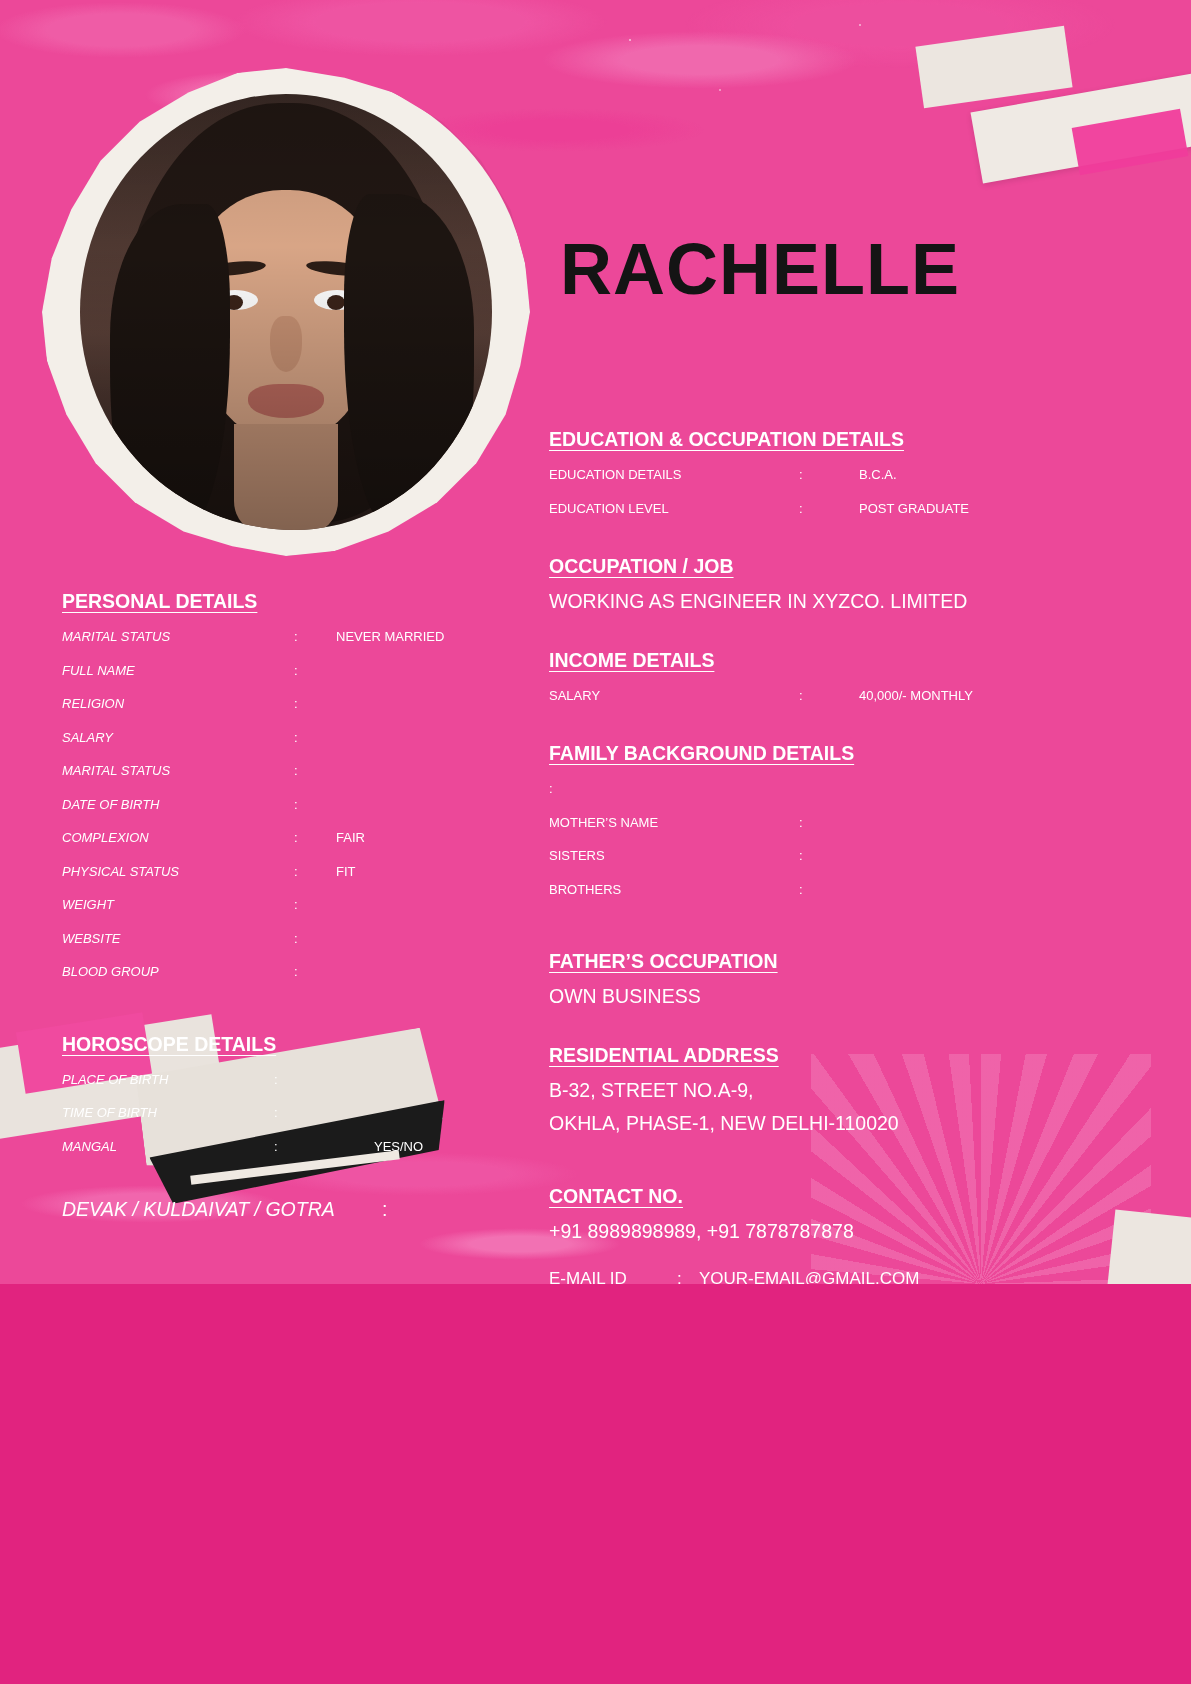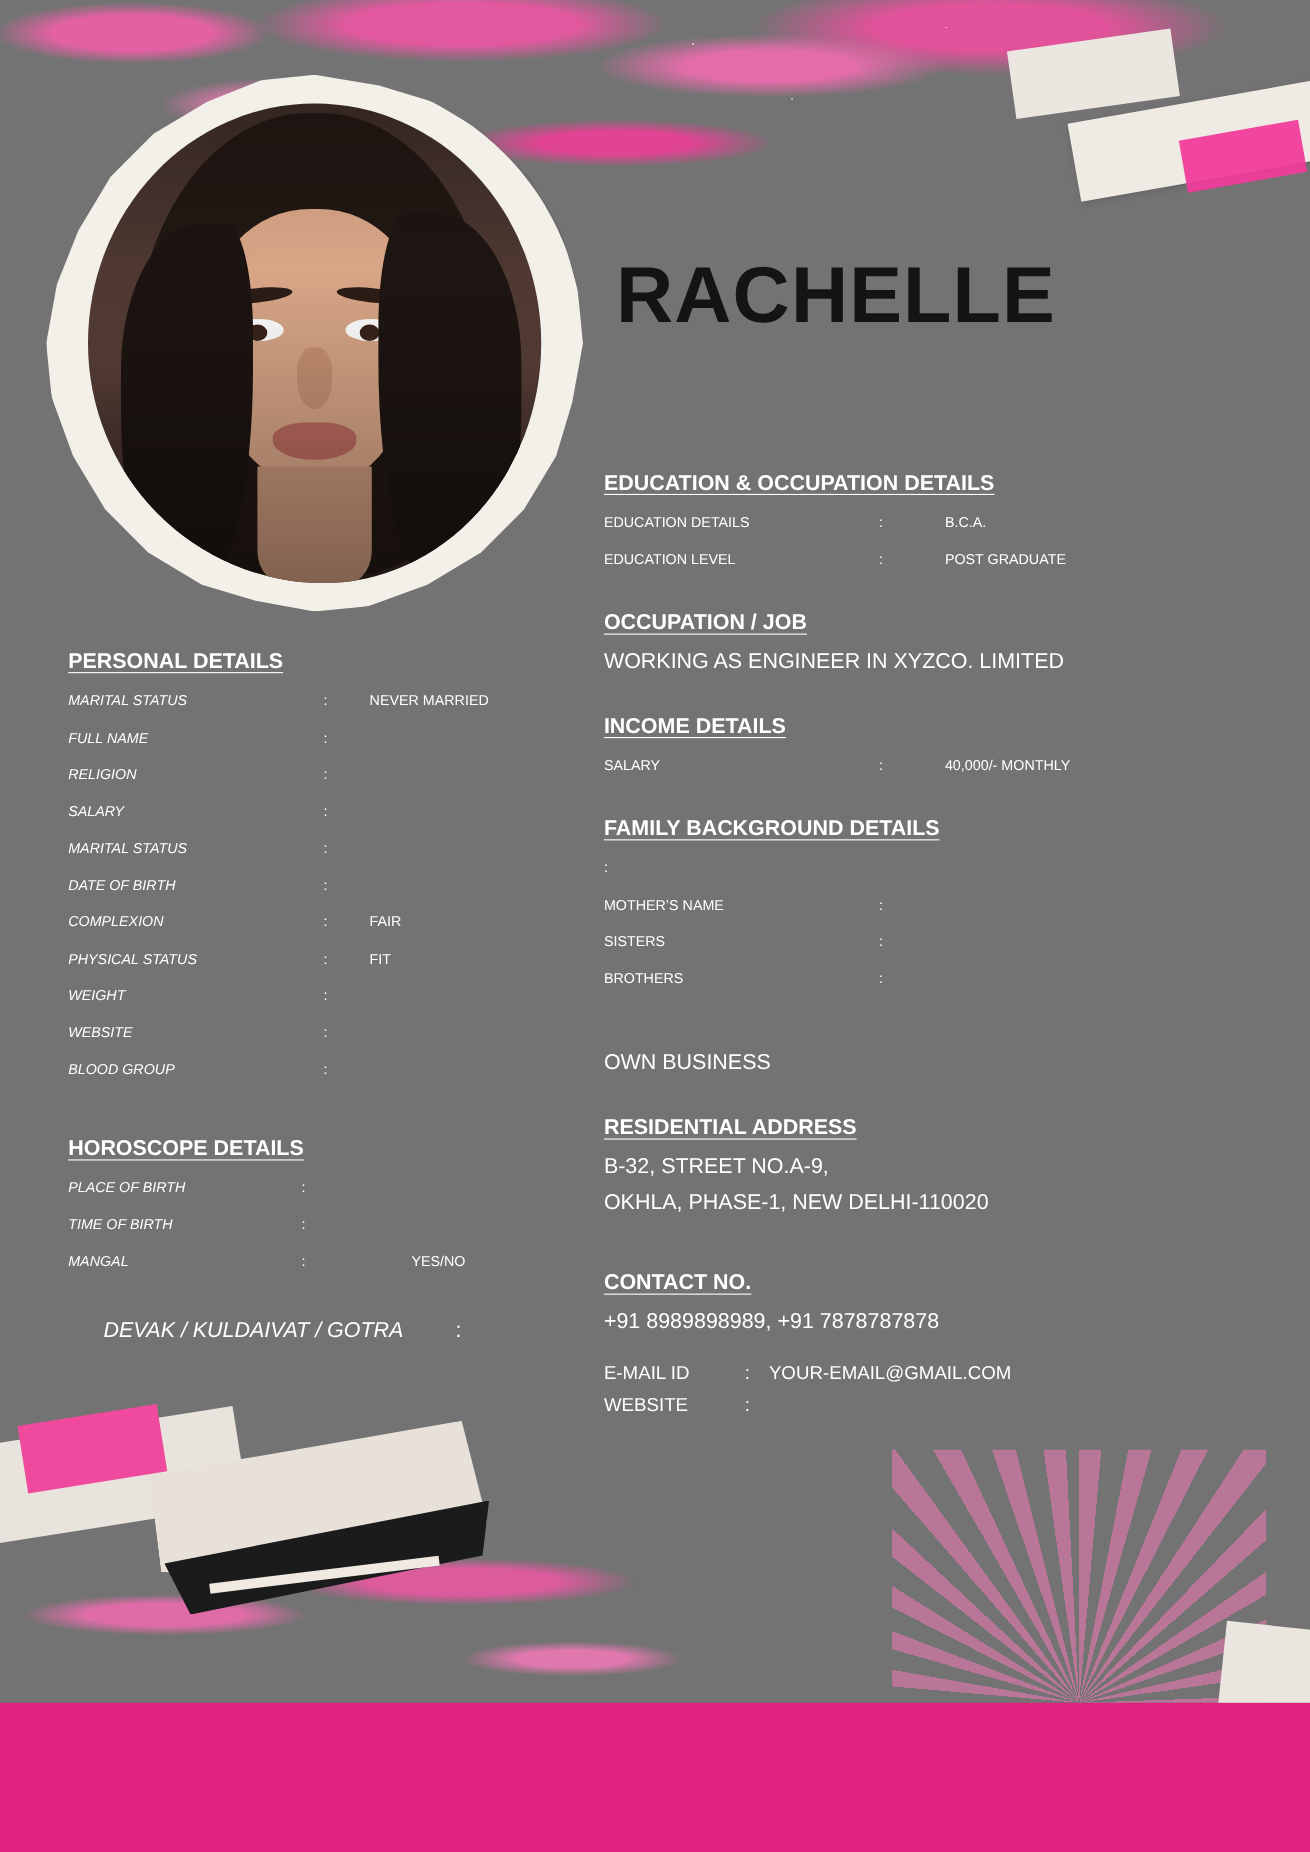--- a/index.html
+++ b/index.html
@@ -9,22 +9,22 @@
   body {
     width: 1191px;
     height: 1684px;
     font-family: "Liberation Sans", sans-serif;
     background: #e1237f;
     overflow: hidden;
   }
   .page {
     position: relative;
     width: 1191px;
-    height: 1548px;
-    background: #737373;
+    height: 1284px;
+    background: #ec4899;
     overflow: hidden;
   }
 
   
   .tex {
     position: absolute;
     pointer-events: none;
   }
   .topsplash {
     left: 0; top: 0;
@@ -269,21 +269,21 @@
     white-space: nowrap;
   }
   .small-row .lbl { width: 128px; }
   .small-row .colon { width: 22px; }
   .devak {
     display: flex;
     font-size: 19.5px;
     line-height: 33.5px;
     white-space: nowrap;
   }
-  .devak .lbl { width: 320px; margin-left: 32px; }
+  .devak .lbl { width: 320px; }
 </style>
 </head>
 <body>
 
 <div class="page">
 
   <div class="tex topsplash"></div>
   <div class="tex topspeck"></div>
   <div class="tex tape-tr-paper2"></div>
   <div class="tex tape-tr-paper"></div>
@@ -456,20 +456,21 @@
       <span class="val"></span>
     </div>
     <div class="row">
       <span class="lbl">BROTHERS</span>
       <span class="colon">:</span>
       <span class="val"></span>
     </div>
 
     <div class="gap-l"></div>
 
+    <div class="sec-head">FATHER’S OCCUPATION</div>
     <div class="line">OWN BUSINESS</div>
 
     <div class="gap-m"></div>
 
     <div class="sec-head">RESIDENTIAL ADDRESS</div>
     <div class="line">B-32, STREET NO.A-9,</div>
     <div class="line">OKHLA, PHASE-1, NEW DELHI-110020</div>
 
     <div class="gap-l"></div>
 

